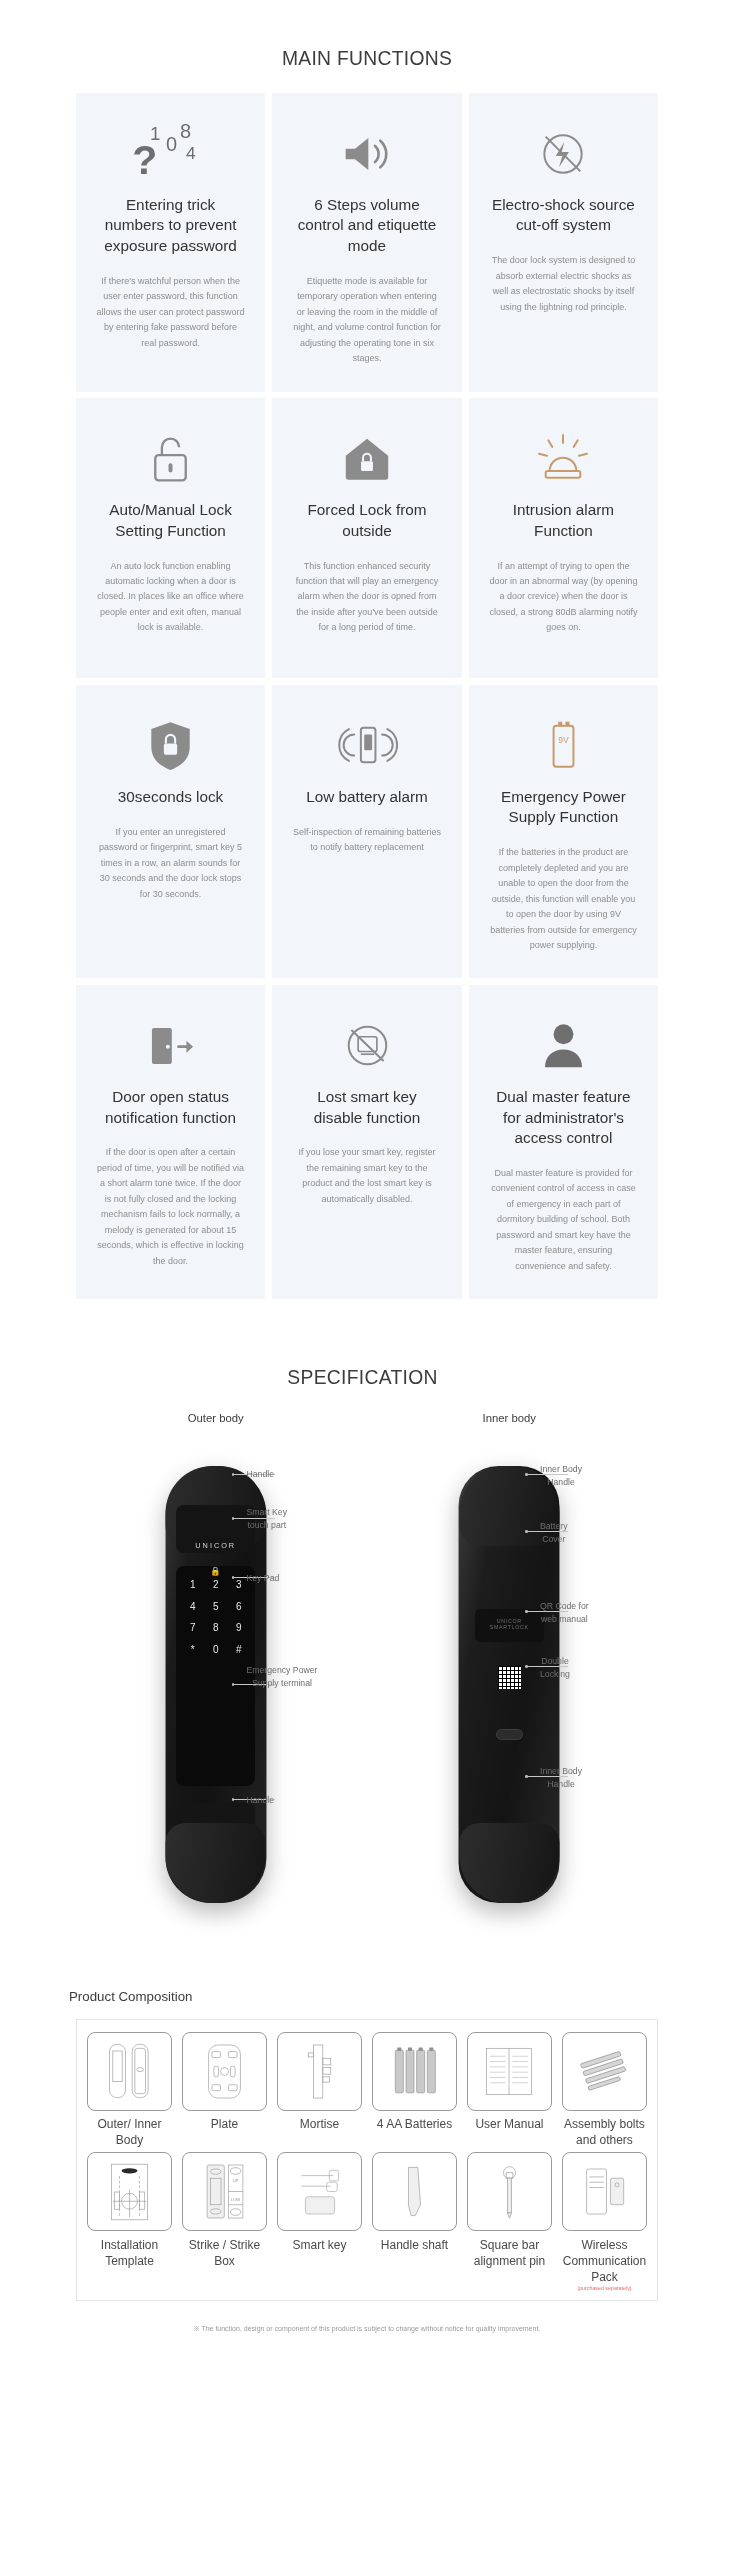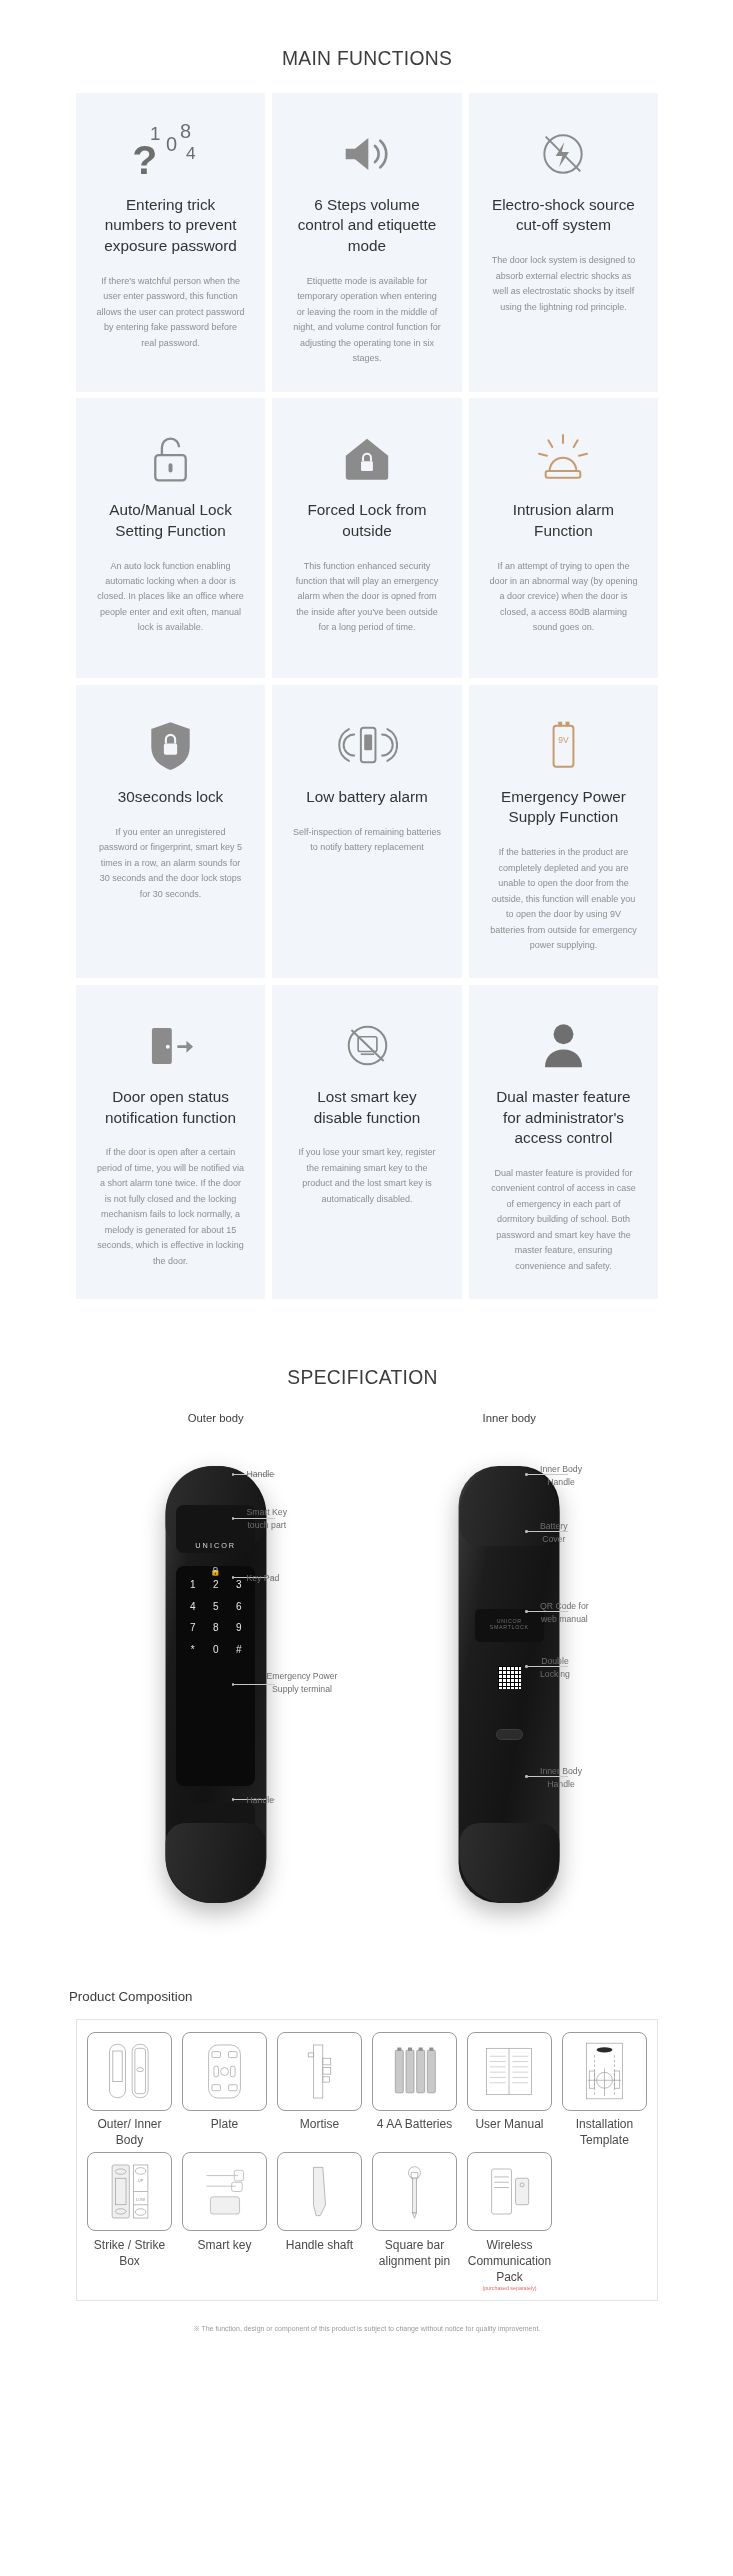--- a/index.html
+++ b/index.html
@@ -298,21 +298,21 @@
             <line x1="26" y1="14" x2="32" y2="24"></line>
             <line x1="70" y1="14" x2="64" y2="24"></line>
             <line x1="12" y1="34" x2="24" y2="37"></line>
             <line x1="84" y1="34" x2="72" y2="37"></line>
           </g>
           <path d="M28 60 a20 20 0 0 1 40 0 z" fill="none" stroke="#c99b6a" stroke-width="3"></path>
           <rect x="22" y="60" width="52" height="10" rx="3" fill="none" stroke="#c99b6a" stroke-width="3"></rect>
         </svg>
       </div>
       <div class="card-title">Intrusion alarm Function</div>
-      <div class="card-desc">If an attempt of trying to open the door in an abnormal way (by opening a door crevice) when the door is closed, a access 80dB alarming sound goes on.</div>
+      <div class="card-desc">If an attempt of trying to open the door in an abnormal way (by opening a door crevice) when the door is closed, a strong 80dB alarming notify goes on.</div>
     </div>
 
     <div class="card">
       <div class="card-icon">
         <svg width="49" height="57" viewBox="0 0 74 86">
           <path d="M37 8 L66 18 v26 c0 20-13 30-29 36 C21 74 8 64 8 44 V18 z" fill="#8b8b8b"></path>
           <rect x="27" y="40" width="20" height="17" rx="2.5" fill="#f2f6fb"></rect>
           <path d="M30 40 v-6 a7 7 0 0 1 14 0 v6" fill="none" stroke="#f2f6fb" stroke-width="3.2"></path>
         </svg>
       </div>
@@ -426,21 +426,21 @@
           <div class="callout right" style="top:29px;white-space:pre-line;">Handle</div>
 
           <div class="leader dot" style="left:57%;top:79px;width:41px;"></div>
           <div class="callout right" style="top:67px;white-space:pre-line;">Smart Key
 touch part</div>
 
           <div class="leader dot" style="left:57%;top:138px;width:41px;"></div>
           <div class="callout right" style="top:133px;white-space:pre-line;">Key Pad</div>
 
           <div class="leader dot" style="left:57%;top:245px;width:41px;"></div>
-          <div class="callout right" style="top:231px;white-space:pre-line;margin-left:20px;">Emergency Power
+          <div class="callout right" style="top:225px;white-space:pre-line;">Emergency Power
 Supply terminal</div>
 
           <div class="leader dot" style="left:57%;top:360px;width:41px;"></div>
           <div class="callout right" style="top:355px;white-space:pre-line;">Handle</div>
         </div>
       </div>
 
       <div>
         <div class="spec-col-head">Inner body</div>
         <div class="spec-figure">
@@ -566,20 +566,33 @@
                 <line x1="47" y1="36" x2="71" y2="36"></line>
                 <line x1="47" y1="44" x2="71" y2="44"></line>
                 <line x1="47" y1="52" x2="71" y2="52"></line>
                 <line x1="47" y1="60" x2="71" y2="60"></line>
               </g>
           </svg>
         </div>
         <div class="comp-label">User Manual</div>
       </div>
 
+      <div class="comp-item">
+        <div class="comp-thumb">
+          <svg width="55" height="53" viewBox="0 0 82 80" stroke="#8f8f8f" fill="#d6d6d6" stroke-width="1">
+            <g transform="rotate(-18 41 40)">
+              <rect x="10" y="18" width="62" height="7" rx="2"></rect>
+              <rect x="10" y="30" width="62" height="7" rx="2"></rect>
+              <rect x="10" y="42" width="62" height="7" rx="2"></rect>
+              <rect x="10" y="54" width="50" height="6" rx="2"></rect>
+            </g>
+          </svg>
+        </div>
+        <div class="comp-label">Assembly bolts and others</div>
+      </div>
 
       <div class="comp-item">
         <div class="comp-thumb">
           <svg width="49" height="64" viewBox="0 0 74 96" stroke="#9a9a9a" fill="none" stroke-width="1">
             <rect x="10" y="6" width="54" height="84"></rect>
             <ellipse cx="37" cy="16" rx="12" ry="4" fill="#2a2a2a" stroke="none"></ellipse>
             <g stroke-dasharray="4 3">
                 <line x1="22" y1="24" x2="22" y2="84"></line>
                 <line x1="52" y1="24" x2="52" y2="84"></line>
               </g>

